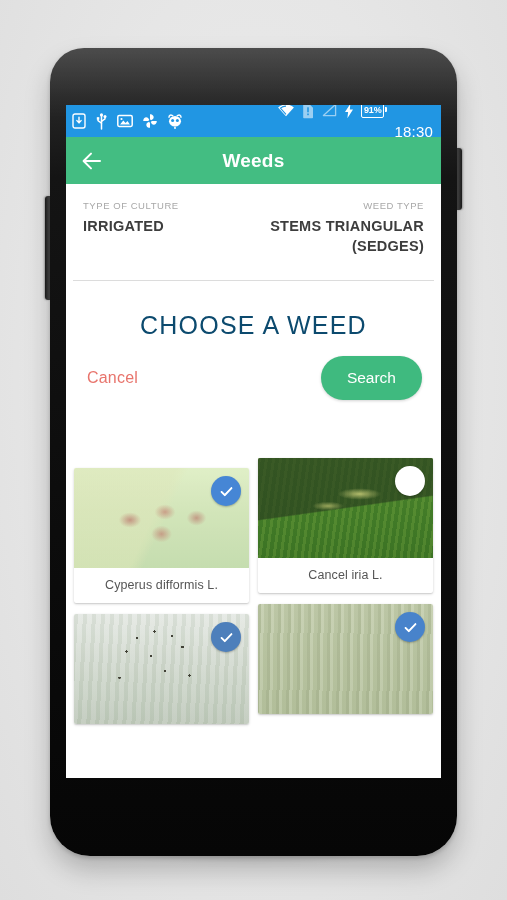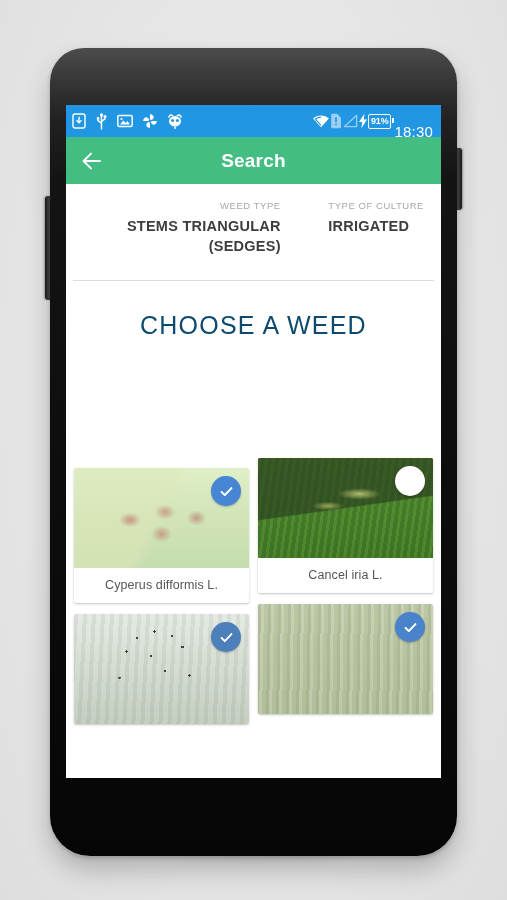--- a/index.html
+++ b/index.html
@@ -74,21 +74,21 @@
     position:absolute;left:16px;top:57px;width:375px;height:673px;
     background:#ffffff;overflow:hidden;
   }
 
   
   .statusbar{
     height:32px;background:#2196e3;display:flex;align-items:center;
     padding:0 8px 0 6px;color:#fff;
   }
   .sb-left{display:flex;align-items:center;gap:9px;flex:1;}
-  .sb-right{display:flex;align-items:center;}
+  .sb-right{display:flex;gap:7px;}
   .sb-ico{display:block;}
   .sb-dim{opacity:.55;}
   .sb-time{
     font-size:15px;font-weight:400;letter-spacing:.2px;margin-left:3px;
     font-family:"Liberation Sans", sans-serif;
     margin-top:20px;
   }
   .batt{
     border:1.5px solid #fff;border-radius:2px;height:13px;padding:0 2px;
     display:flex;align-items:center;position:relative;
@@ -291,40 +291,44 @@
           <span>91%</span>
         </div>
         <div class="sb-time">18:30</div>
       </div>
     </div>
 
     <div class="appbar">
       <svg class="back-arrow" viewBox="0 0 24 24">
         <path d="M20 12H4.6M11 4.6 3.6 12 11 19.4" fill="none" stroke="#fff" stroke-width="2" stroke-linecap="round" stroke-linejoin="round"></path>
       </svg>
-      <div class="appbar-title">Search</div>
+      <div class="appbar-title">Weeds</div>
     </div>
 
     <div class="content">
 
       <div class="meta">
+        <div class="meta-col">
+          <div class="meta-label">TYPE OF CULTURE</div>
+          <div class="meta-value">IRRIGATED</div>
+        </div>
         <div class="meta-col right">
           <div class="meta-label">WEED TYPE</div>
           <div class="meta-value">STEMS TRIANGULAR (SEDGES)</div>
         </div>
-        <div class="meta-col">
-          <div class="meta-label">TYPE OF CULTURE</div>
-          <div class="meta-value">IRRIGATED</div>
-        </div>
       </div>
 
       <div class="divider"></div>
 
       <div class="choose-title">CHOOSE A WEED</div>
 
+      <div class="actions">
+        <button class="cancel-btn">Cancel</button>
+        <button class="search-btn">Search</button>
+      </div>
 
       <div class="grid">
 
         <div class="col left">
 
           <div class="card">
             <div class="card-img ph-difformis">
               <div class="badge on">
                 <svg width="17" height="17" viewBox="0 0 24 24">
                   <path d="M5 12.6 9.6 17.2 19 7.2" fill="none" stroke="#fff" stroke-width="2.6" stroke-linecap="round" stroke-linejoin="round"></path>

